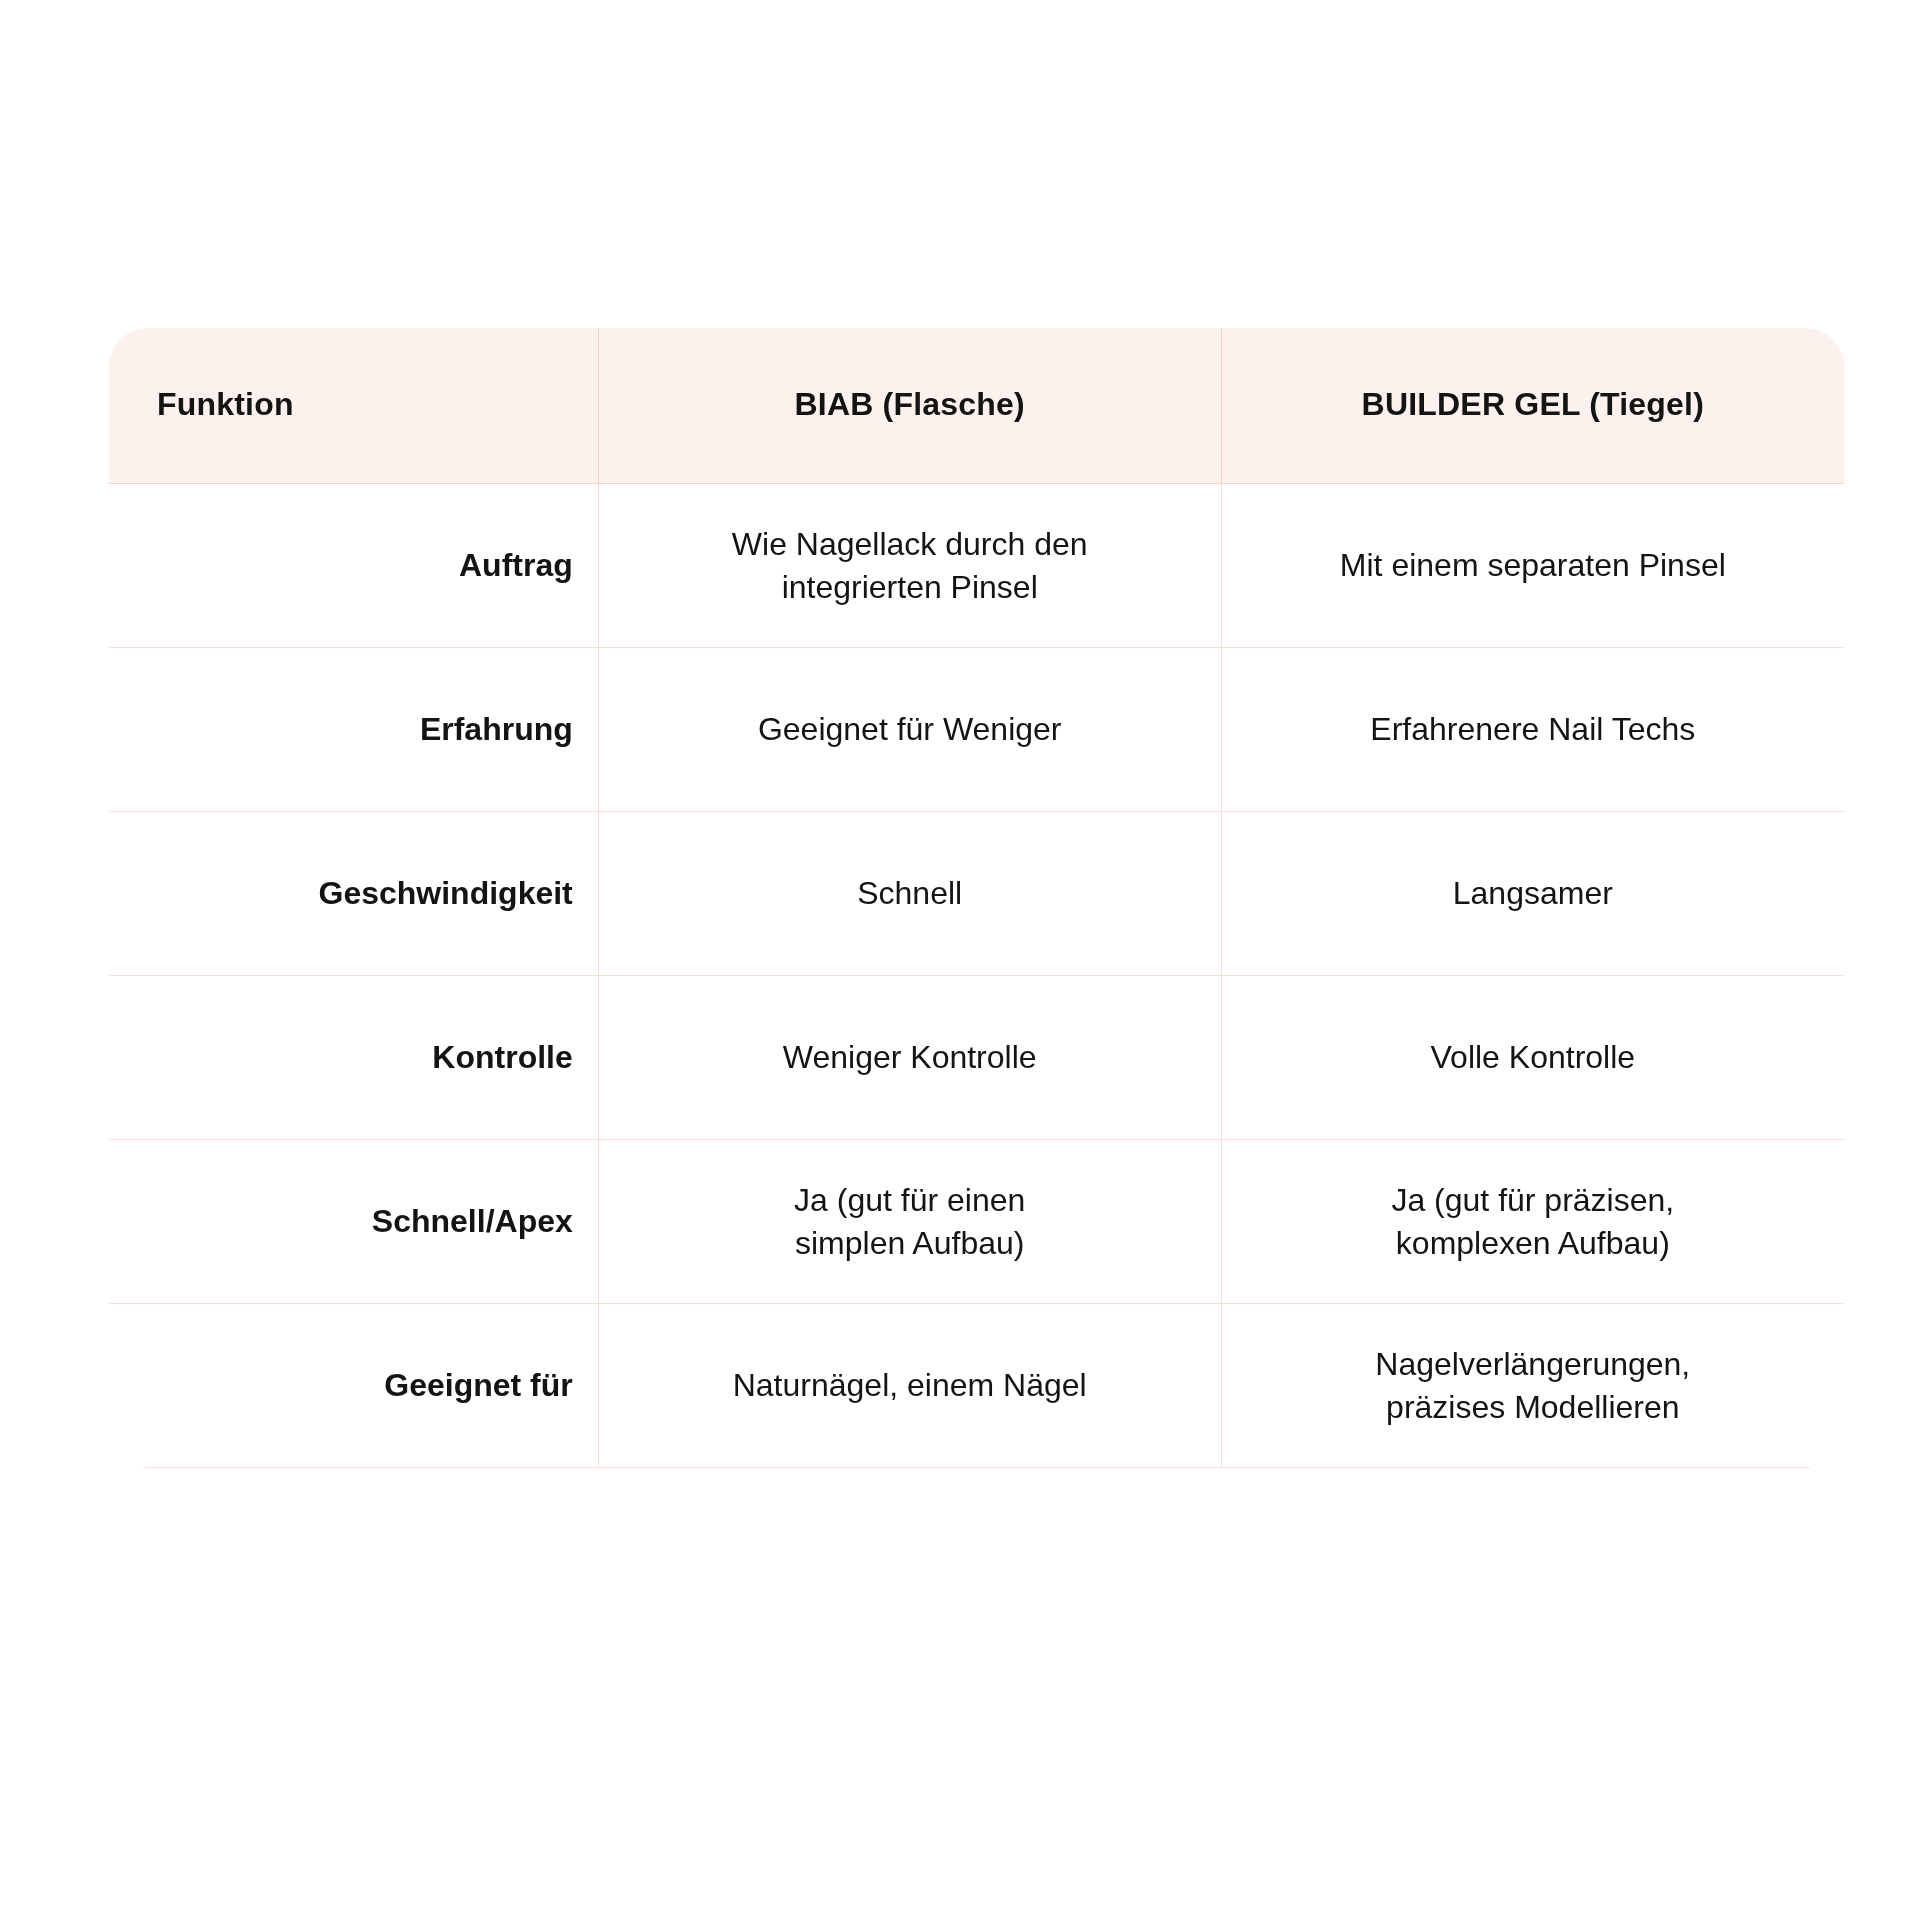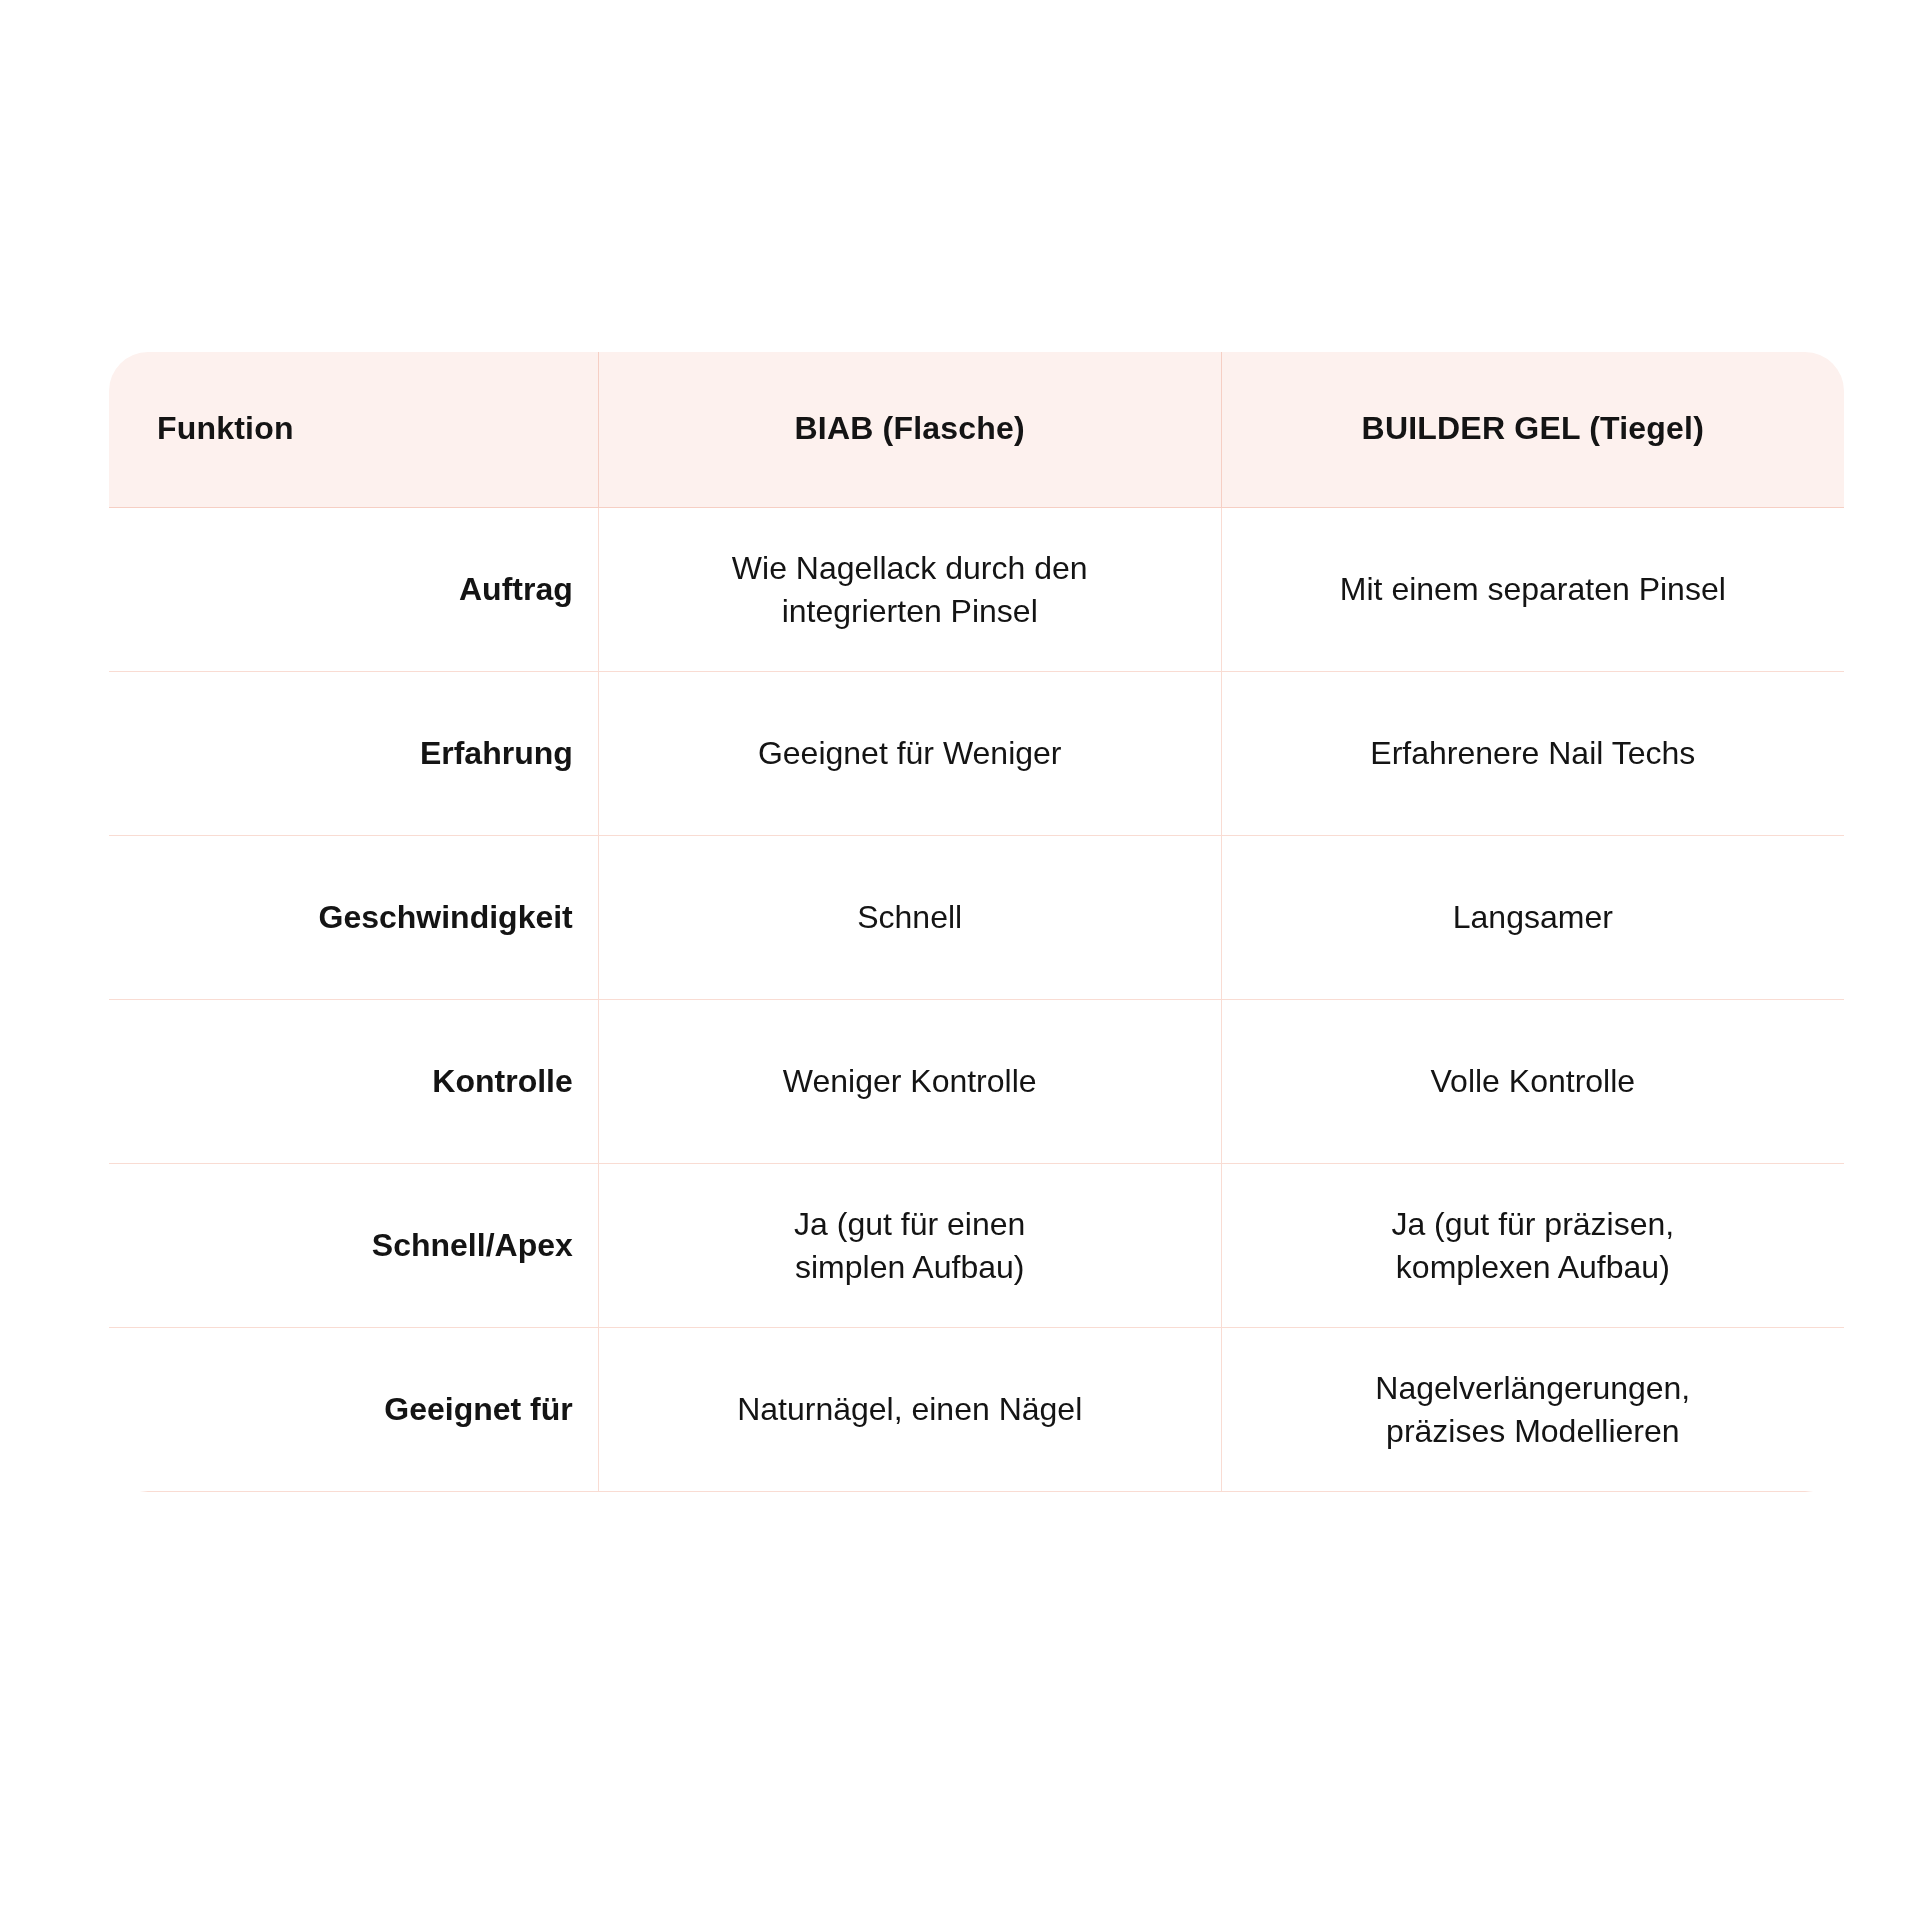--- a/index.html
+++ b/index.html
@@ -15,21 +15,21 @@
     position: relative;
     width: 1931px;
     height: 1931px;
     background: #ffffff;
     overflow: hidden;
   }
 
   .table-wrap {
     position: absolute;
     left: 109px;
-    top: 352px;
+    top: 328px;
     width: 1735px;
   }
 
   table.compare {
     width: 100%;
     border-collapse: collapse;
     table-layout: fixed;
     background: #ffffff;
     border-radius: 39px;
     overflow: hidden;
@@ -157,21 +157,21 @@
             <span class="cell-line">simplen Aufbau)</span>
           </td>
           <td>
             <span class="cell-line">Ja  (gut für präzisen,</span>
             <span class="cell-line">komplexen Aufbau)</span>
           </td>
         </tr>
         <tr>
           <td class="cell-feature">Geeignet für</td>
           <td>
-            <span class="cell-line">Naturnägel, einen Nägel</span>
+            <span class="cell-line">Naturnägel, einem Nägel</span>
           </td>
           <td>
             <span class="cell-line">Nagelverlängerungen,</span>
             <span class="cell-line">präzises Modellieren</span>
           </td>
         </tr>
       </tbody>
     </table>
   </div>
 </div>

